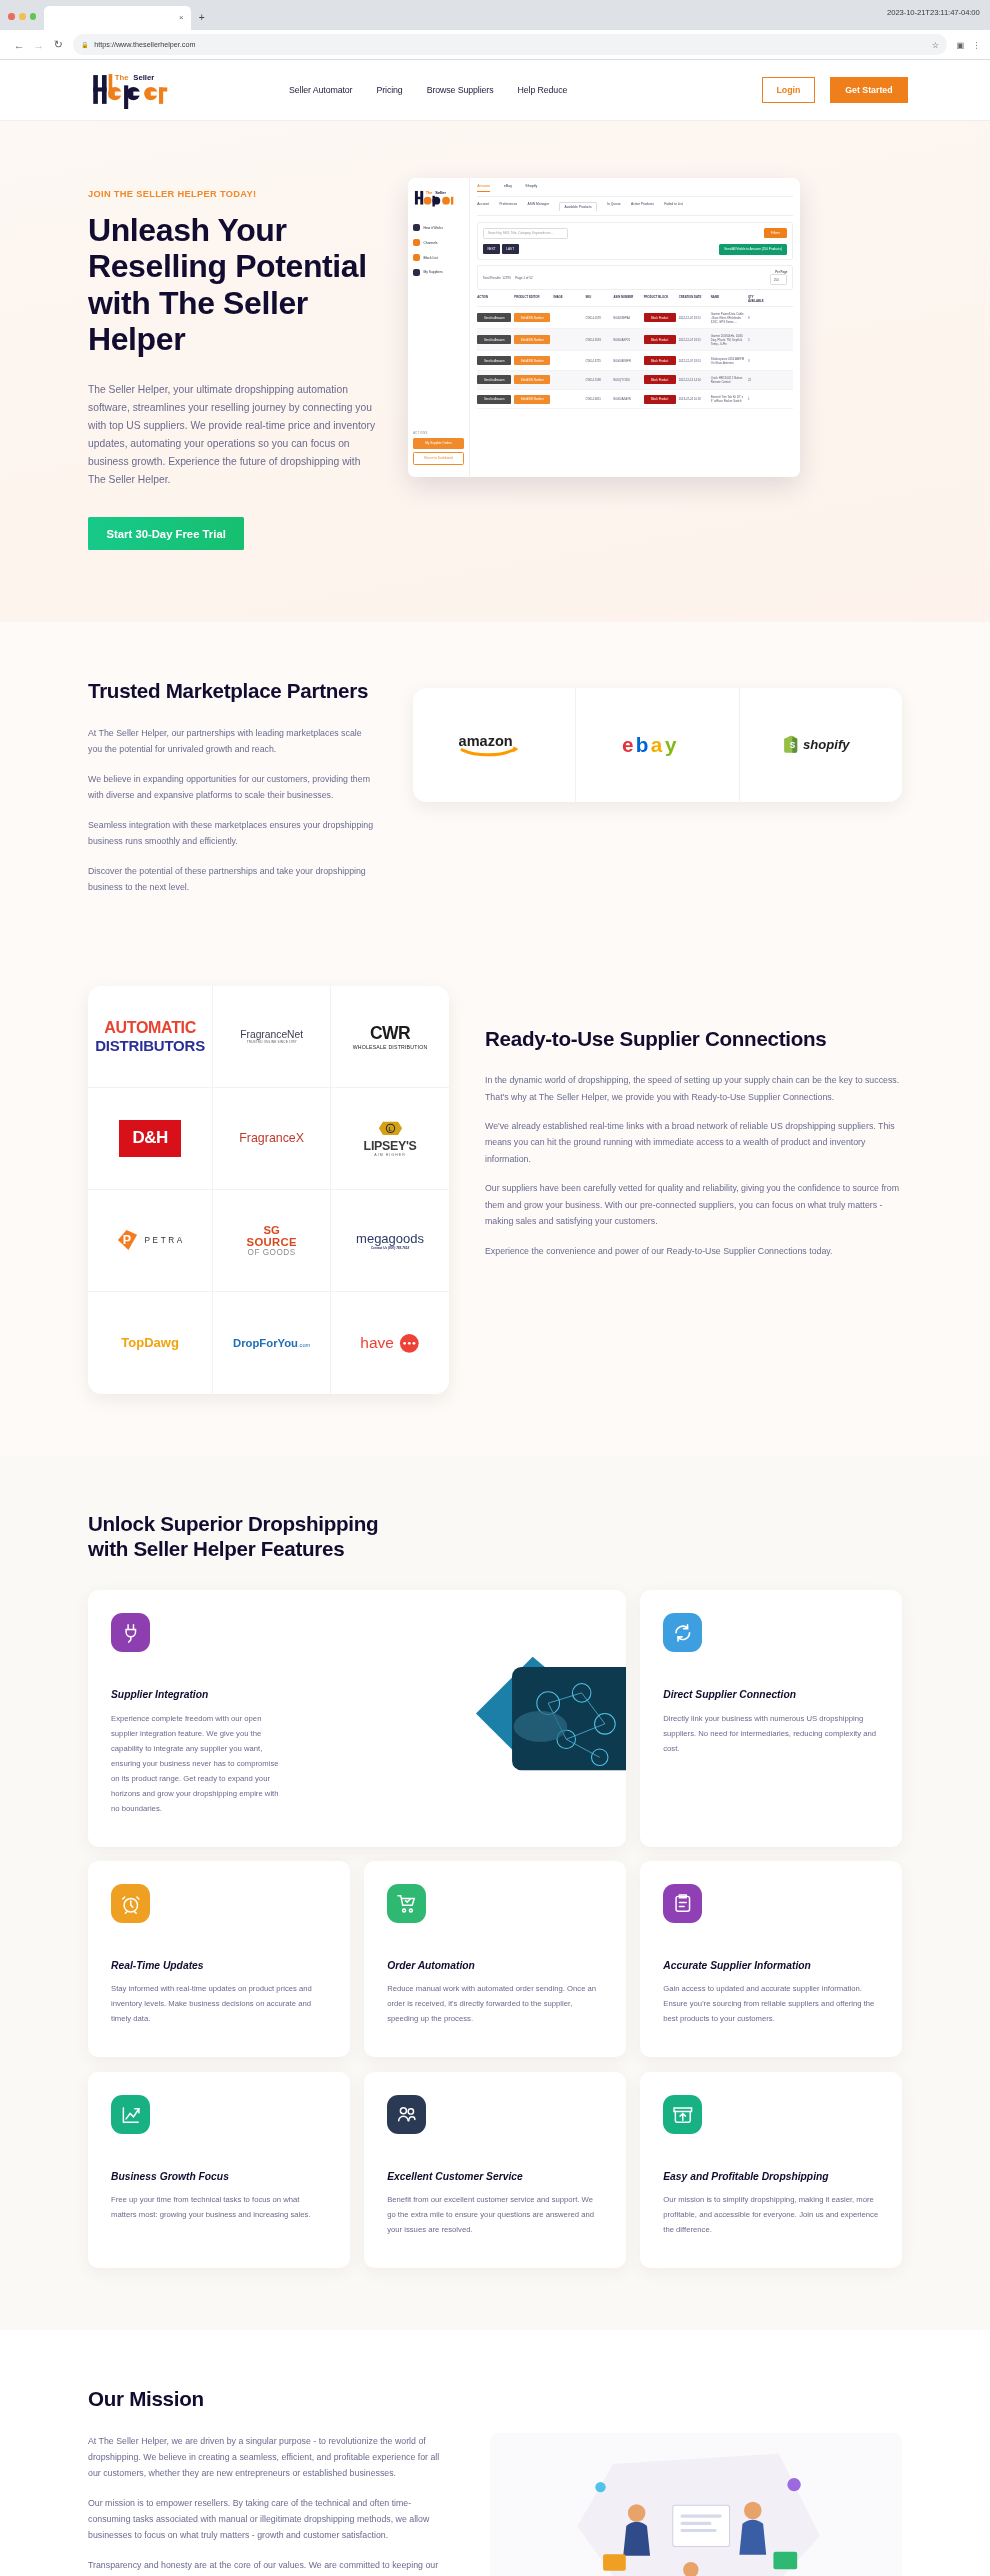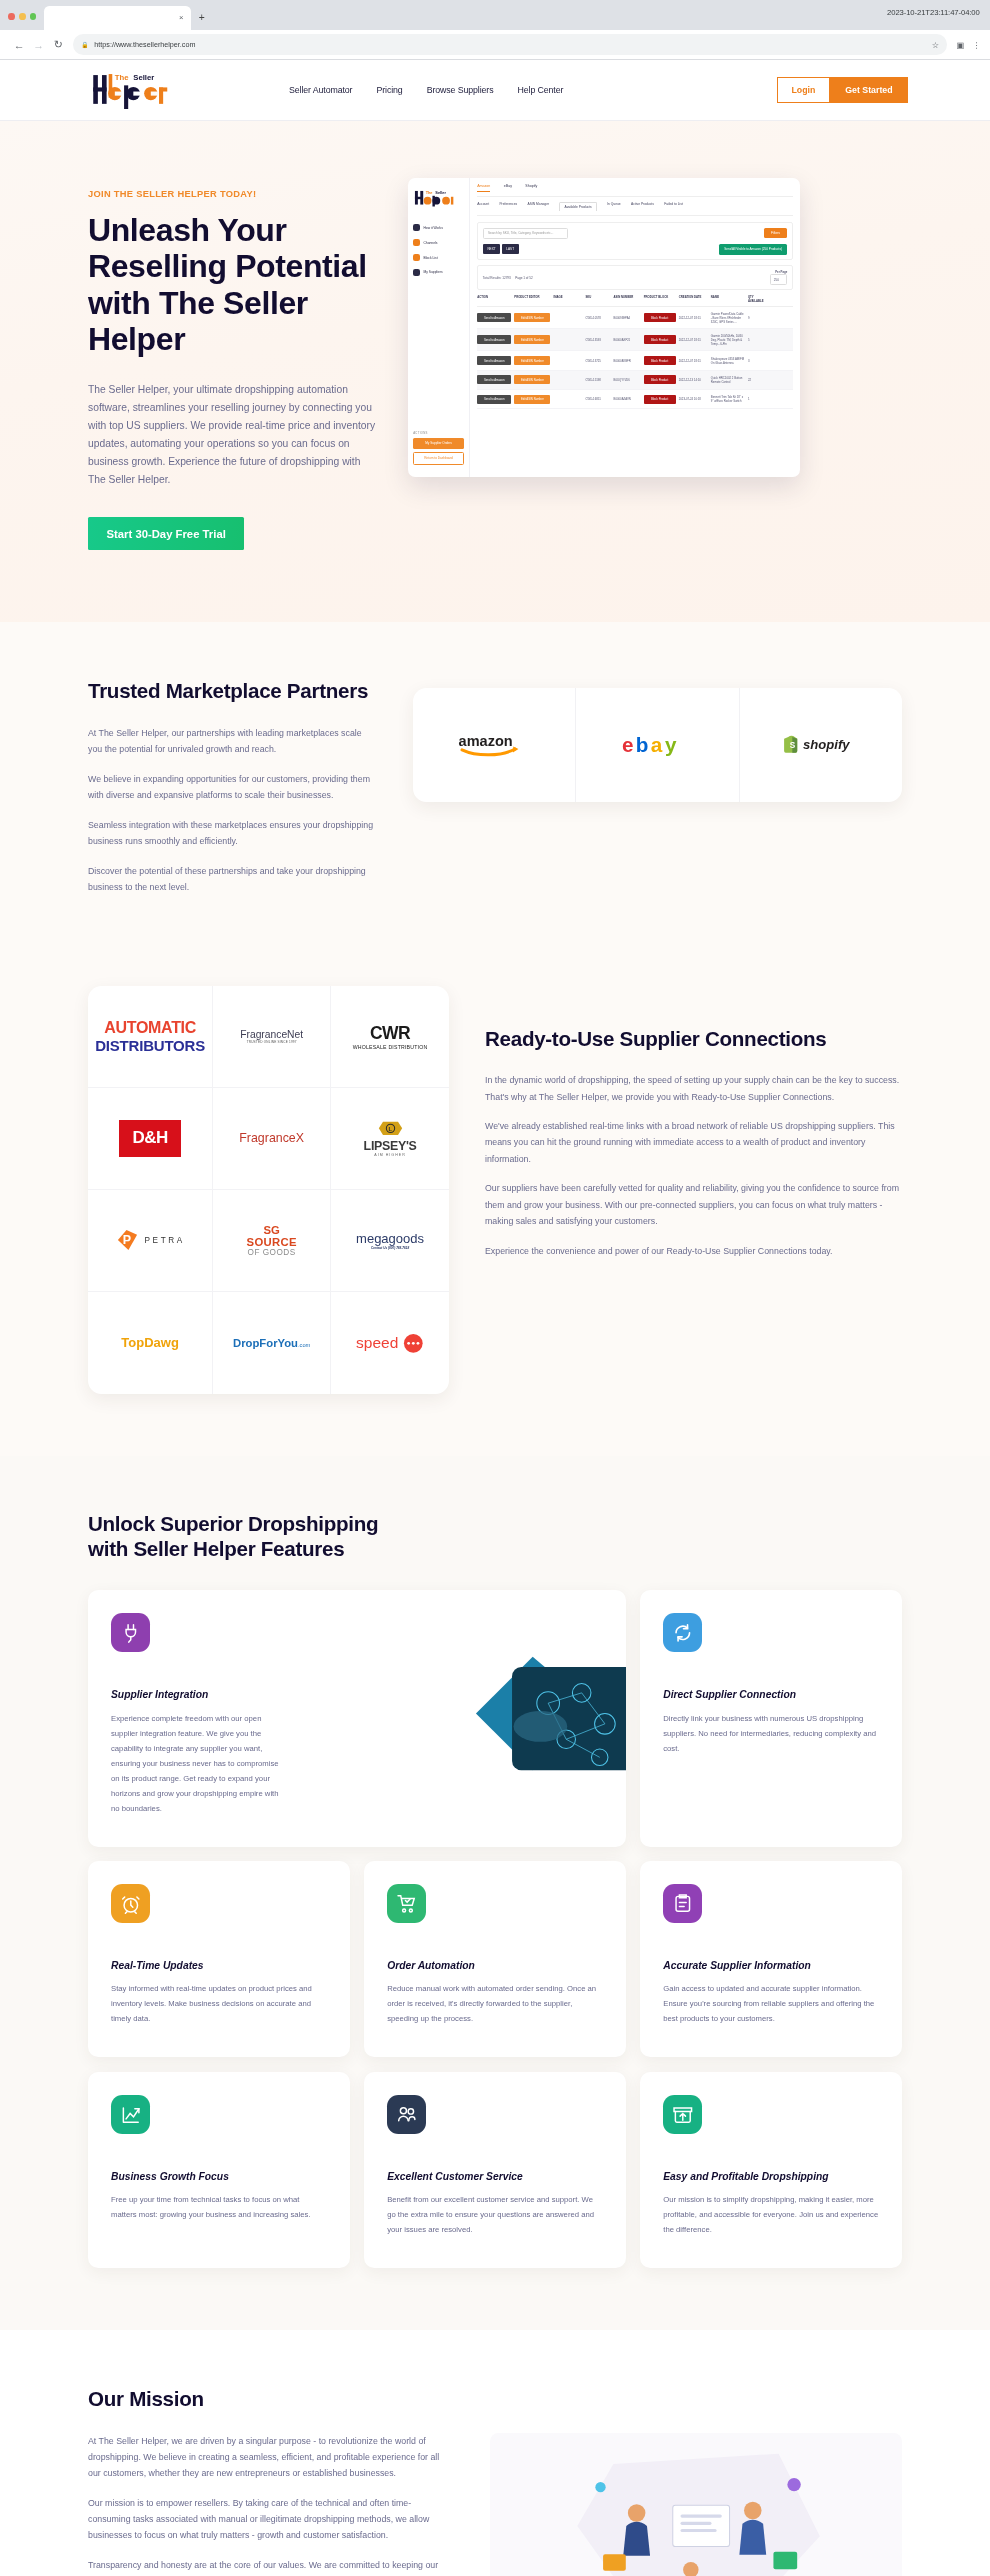--- a/index.html
+++ b/index.html
@@ -65,21 +65,21 @@
     font-size: 8.8px; color: #1c1b3a; text-decoration: none;
     letter-spacing: -0.1px;
   }
   .header-actions { margin-left: auto; display: flex; align-items: stretch; }
   .btn-login {
     border: 1px solid #ee7f1b; color: #ee7f1b; background: #fff;
     font-size: 8.8px; font-weight: bold; padding: 6.7px 13.4px; cursor: pointer;
   }
   .btn-getstarted {
     background: #ee7f1b; color: #fff; border: 1px solid #ee7f1b;
-    font-size: 8.8px; font-weight: bold; padding: 6.7px 14.4px; cursor: pointer;
+    font-size: 8.8px; font-weight: bold; padding: 6.7px 14.4px; cursor: pointer; margin-left: 15px;
   }
 
   
   .hero {
     background: linear-gradient(170deg, #fdf8f4 0%, #fdf5ef 40%, #fdf3ec 100%);
     padding: 52px 88px 72px 88px; display: flex; gap: 31px;
   }
   .hero-left { width: 289px; padding-top: 15.5px; }
   .eyebrow {
     color: #f08a2a; font-size: 9.3px; font-weight: bold;
@@ -259,21 +259,21 @@
       <circle cx="122" cy="42" r="13" fill="#ee7f1b"></circle>
         <rect x="122" y="38" width="14" height="8" fill="#fdfaf7"></rect>
       <rect x="138" y="30" width="8" height="32" fill="#ee7f1b"></rect>
       <rect x="138" y="30" width="16" height="8" fill="#ee7f1b"></rect>
     </svg>
   </div>
   <nav class="main-nav">
     <a href="#">Seller Automator</a>
     <a href="#">Pricing</a>
     <a href="#">Browse Suppliers</a>
-    <a href="#">Help Center</a>
+    <a href="#">Help Reduce</a>
   </nav>
   <div class="header-actions">
     <button class="btn-login">Login</button>
     <button class="btn-getstarted">Get Started</button>
   </div>
 </header>
 
 <section class="hero">
   <div class="hero-left">
     <div class="eyebrow">JOIN THE SELLER HELPER TODAY!</div>
@@ -531,21 +531,21 @@
         <div style="font-size:13px;font-weight:bold;color:#f0a30a">TopDawg</div>
       </div>
       <div class="sup-cell">
         <div style="display:flex;align-items:baseline">
           <span style="font-size:11.3px;font-weight:bold;color:#1c6fb8">DropForYou</span>
           <span style="font-size:5.7px;color:#1c6fb8">.com</span>
         </div>
       </div>
       <div class="sup-cell">
         <div style="display:flex;align-items:center;gap:5.2px">
-          <span style="font-size:15.5px;color:#ef4136">speed</span>
+          <span style="font-size:15.5px;color:#ef4136">have</span>
           <svg viewBox="0 0 44 44" width="20.6">
             <circle cx="22" cy="22" r="20" fill="#ef4136"></circle>
             <circle cx="12" cy="22" r="3" fill="#fff"></circle>
               <circle cx="22" cy="22" r="3" fill="#fff"></circle>
               <circle cx="32" cy="22" r="3" fill="#fff"></circle>
           </svg>
         </div>
       </div>
     </div>
   </div>

